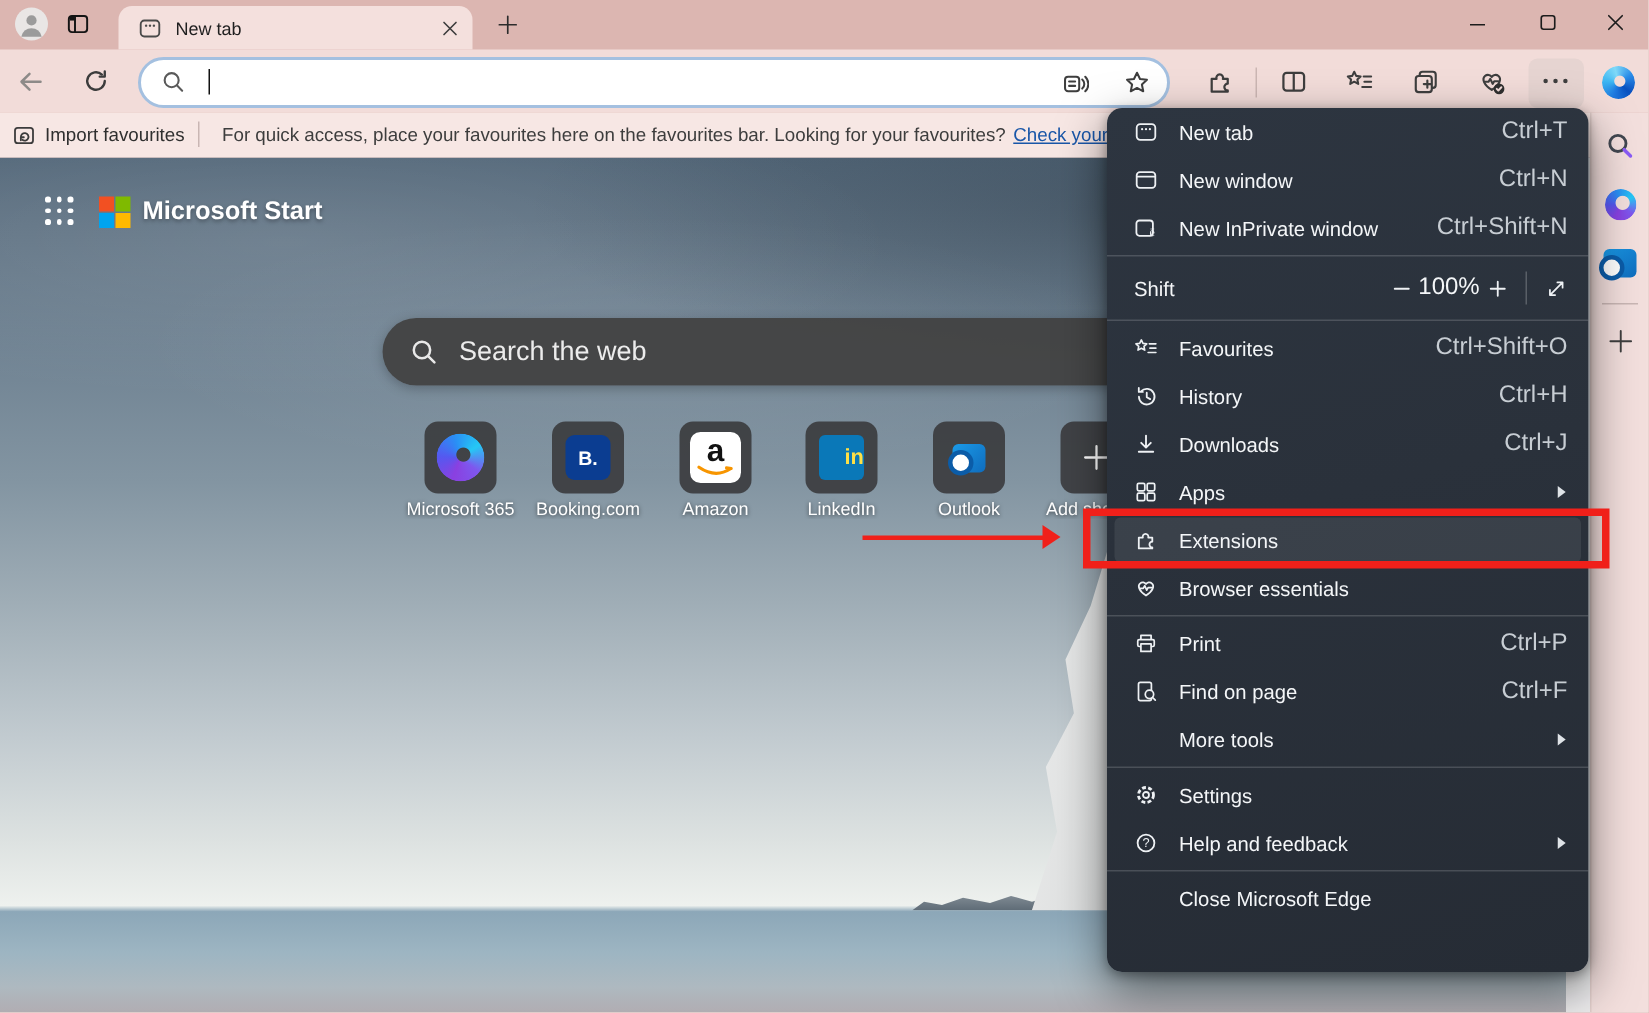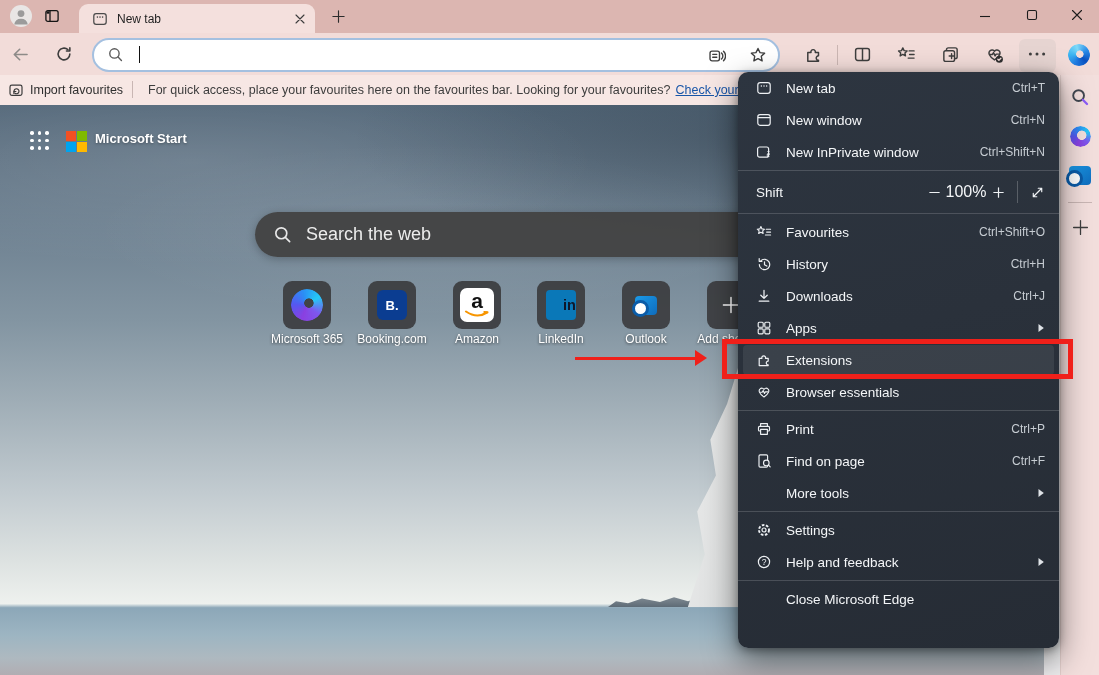--- a/index.html
+++ b/index.html
@@ -42,51 +42,51 @@
   .ridge { left:608px; top:594px; width:100px; height:13px;
     background:linear-gradient(180deg,#8a949c,#5e6b76);
     clip-path:polygon(0 100%,8% 55%,20% 72%,34% 35%,52% 62%,66% 25%,80% 55%,100% 8%,100% 100%); }
   .cliff { left:686px; top:368px; width:374px; height:239px;
     background:linear-gradient(100deg,#eceded 0%,#d3d5d5 35%,#a3a6aa 62%,#75787e 85%);
     clip-path:polygon(0.5% 100%,5% 78%,3% 60%,8% 45%,6.5% 30%,11% 15%,13.9% 0,100% 0,100% 100%); }
   .waffle-grid { left:30px; top:131px; width:20px; height:20px; display:grid; grid-template-columns:repeat(3,1fr); gap:3px; }
   .waffle-grid i { width:3.5px; height:3.5px; border-radius:50%; background:#fff; }
   .mslogo { left:66px; top:131px; width:21px; height:21px; display:grid; grid-template-columns:10px 10px; gap:1px; }
   .mslogo i { width:10px; height:10px; }
-  .brand { left:95px; top:131px; font-size:13px; font-weight:600; color:#fff; text-shadow:0 1px 3px rgba(0,0,0,.35); }
+  .brand { left:95px; top:131px; font-size:17px; font-weight:600; color:#fff; text-shadow:0 1px 3px rgba(0,0,0,.35); }
   .searchpill { left:255px; top:212px; width:505px; height:45px; border-radius:23px; background:rgba(66,66,66,.95); display:flex; align-items:center; box-shadow:0 2px 8px rgba(0,0,0,.25); }
   .searchpill .txt { font-size:18px; color:#ececec; margin-left:14px; }
   .tile { width:48px; height:48px; border-radius:9px; background:rgba(56,56,58,.88); top:281px; display:flex; align-items:center; justify-content:center; }
   .tile-label { top:332px; width:110px; text-align:center; font-size:12px; color:#fff; text-shadow:0 1px 3px rgba(0,0,0,.6); white-space:nowrap; overflow:hidden; }
   .swirl { border-radius:50%; background:conic-gradient(from 200deg,#8a40e0,#5558f0,#2a8ff5,#25c8f5,#7e57ee,#8a40e0);
     -webkit-mask:radial-gradient(circle 5px at 56% 44%, transparent 4.4px, #000 5px); mask:radial-gradient(circle 5px at 56% 44%, transparent 4.4px, #000 5px); }
   .copilot { border-radius:50%; background:conic-gradient(from 130deg,#0950bf,#1f7ae0,#3db6f2,#7fd9f8,#2a8ce8,#0950bf);
     -webkit-mask:radial-gradient(circle 4px at 54% 46%, transparent 3.4px, #000 4px); mask:radial-gradient(circle 4px at 54% 46%, transparent 3.4px, #000 4px); }
   .booking-inner { width:30px; height:30px; border-radius:6px; background:#0b3d91; color:#fff; font-size:13px; font-weight:bold; display:flex; align-items:center; justify-content:center; }
   .amazon-inner { width:34px; height:34px; border-radius:7px; background:#fff; position:relative; display:flex; align-items:flex-start; justify-content:center; }
   .amazon-a { font-size:21px; font-weight:bold; color:#111; line-height:1; margin-top:2px; }
-  .linkedin-inner { width:30px; height:30px; border-radius:4px; background:#0a78b8; color:#0f172a; font-size:14.5px; font-weight:bold; display:flex; align-items:center; justify-content:center;padding-left:17px; }
+  .linkedin-inner { width:30px; height:30px; border-radius:4px; background:#0a78b8; color:#fde047; font-size:14.5px; font-weight:bold; display:flex; align-items:center; justify-content:center;padding-left:17px; }
   .outlook-ic { width:22px; height:19px; border-radius:4px; background:linear-gradient(135deg,#1a9ae8,#0f6cbd); position:relative; }
   .outlook-ic::after { content:""; position:absolute; left:-3px; top:4px; width:11px; height:11px; border-radius:50%; background:#fff; border:3px solid #0b5ca8; }
 
   .page-scrollbar { left:1044px; top:105px; width:16px; height:570px; background:rgba(244,243,244,.92); }
 
   
   .sidebar { left:1060px; top:75px; width:39px; height:600px; background:#f3dfdd; border-left:1px solid #e3cfcc; display:flex; flex-direction:column; align-items:center; }
   .sb-sep { width:24px; height:1px; background:#c9b6b4; }
 
   
   .menu { left:738px; top:72px; width:321px; height:576px; border-radius:10px; overflow:hidden;
     background:linear-gradient(165deg,#2d3540 0%,#2a313b 45%,#262c35 100%);
     box-shadow:0 12px 32px rgba(0,0,0,.5), 0 2px 8px rgba(0,0,0,.35); z-index:20; display:flex; flex-direction:column; }
   .mrow { height:32px; display:flex; align-items:center; padding:0 14px 0 18px; position:relative; }
   .mrow-hl { position:absolute; left:5px; right:5px; top:1px; bottom:1px; background:rgba(255,255,255,.08); border-radius:4px; }
   .mico { width:16px; height:16px; margin-right:14px; color:#eef1f4; display:flex; align-items:center; justify-content:center; z-index:1; }
   .mlabel { font-size:13.5px; color:#f4f6f8; z-index:1; }
-  .mshort { margin-left:auto; font-size:12px; color:#c7cdd3; z-index:1; }
+  .mshort { margin-left:auto; font-size:16px; color:#c7cdd3; z-index:1; }
   .mchev { margin-left:auto; color:#dfe3e7; display:flex; }
   .mdiv { height:5px; display:flex; align-items:center; }
   .mdiv i { display:block; width:100%; height:1px; background:rgba(255,255,255,.16); }
   .zoomrow { height:38px; display:flex; align-items:center; padding:0 14px 0 18px; }
   .zbtn { color:#eef1f4; width:16px; height:16px; display:flex; align-items:center; justify-content:center; }
   .zval { width:48px; text-align:center; font-size:16px; color:#f4f6f8; }
   .zsep { width:1px; height:22px; background:rgba(255,255,255,.22); margin:0 11px; }
 
   
   .red-box { left:722px; top:339px; width:351px; height:40px; border:5px solid #f0201a; z-index:30; }

